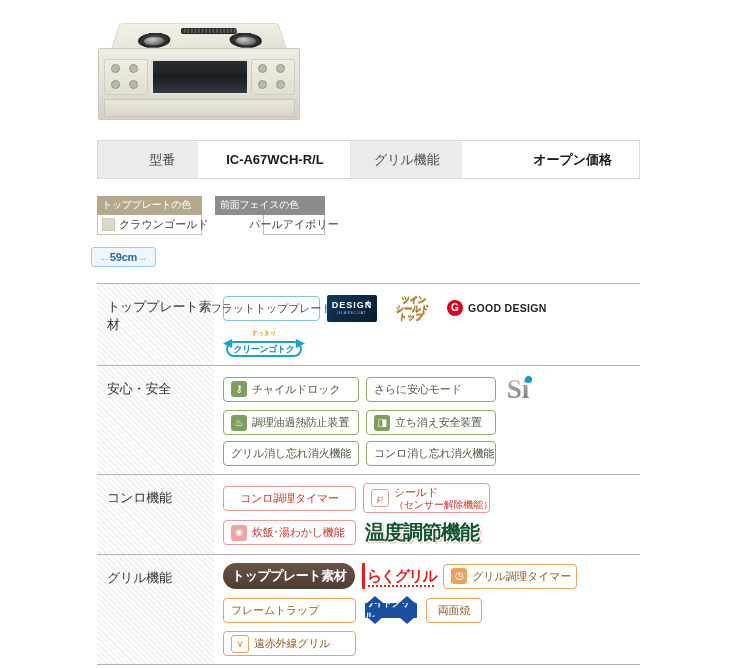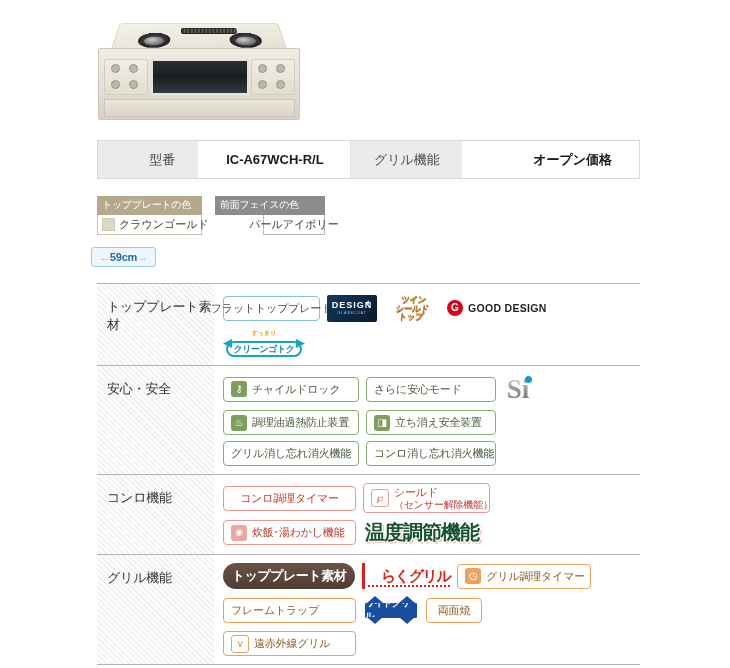--- a/index.html
+++ b/index.html
@@ -419,21 +419,21 @@
     height: 26px;
     width: 132px;
     justify-content: center;
     letter-spacing: -0.5px;
   }
 
   .logo-raku {
     flex: none;
     display: flex; align-items: center;
     height: 26px;
-    padding-left: 16px;
+    padding-left: 2px;
     border-left: 3px solid #e0201b;
     font-size: 15px; font-weight: bold;
     color: #e0201b;
     letter-spacing: -1.5px;
     white-space: nowrap;
     position: relative;
   }
   .logo-raku::after {
     content:"";
     position:absolute; left:3px; bottom:2px; right:0;

